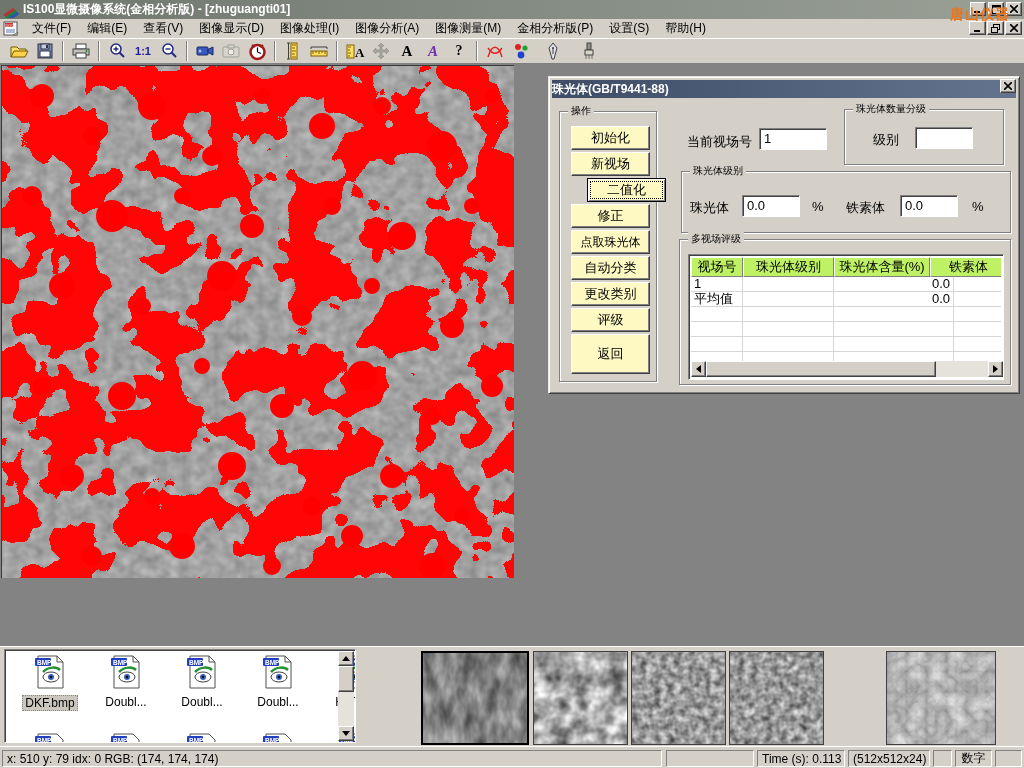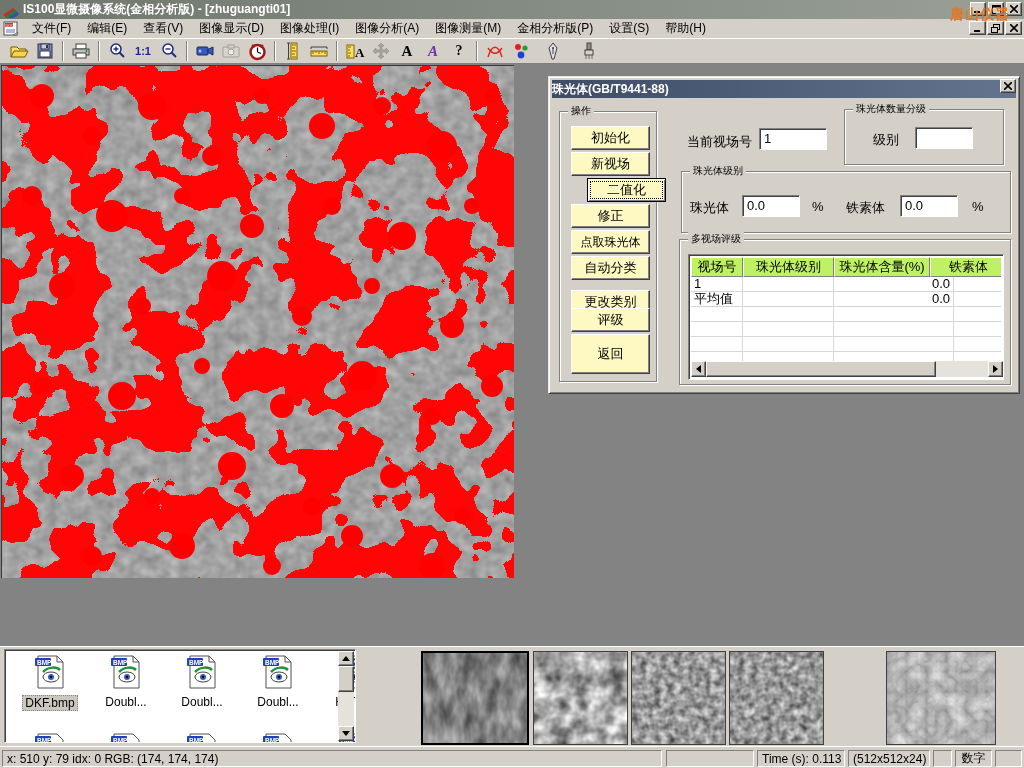--- a/index.html
+++ b/index.html
@@ -376,21 +376,21 @@
     </div>
 
     <div class="groupbox" style="left:10px;top:34px;width:98px;height:271px;">
       <span class="gb-label">操作</span>
       <div class="btn" style="left:11px;top:14px;width:79px;height:24px;">初始化</div>
       <div class="btn" style="left:11px;top:40px;width:79px;height:24px;">新视场</div>
       <div class="btn focused" style="left:11px;top:66px;width:79px;height:24px;margin-left:16px;">二值化</div>
       <div class="btn" style="left:11px;top:92px;width:79px;height:24px;">修正</div>
       <div class="btn" style="left:11px;top:118px;width:79px;height:24px;font-size:12px;">点取珠光体</div>
       <div class="btn" style="left:11px;top:144px;width:79px;height:24px;">自动分类</div>
-      <div class="btn" style="left:11px;top:170px;width:79px;height:24px;margin-top:8px;">更改类别</div>
+      <div class="btn" style="left:11px;top:170px;width:79px;height:24px;">更改类别</div>
       <div class="btn" style="left:11px;top:196px;width:79px;height:24px;">评级</div>
       <div class="btn" style="left:11px;top:222px;width:79px;height:40px;">返回</div>
     </div>
 
     <span class="lbl" style="left:138px;top:56px;">当前视场号</span>
     <div class="edit" style="left:210px;top:51px;width:68px;height:22px;">1</div>
 
     <div class="groupbox" style="left:295px;top:32px;width:160px;height:56px;">
       <span class="gb-label">珠光体数量分级</span>
       <span class="lbl" style="left:28px;top:21px;">级别</span>

